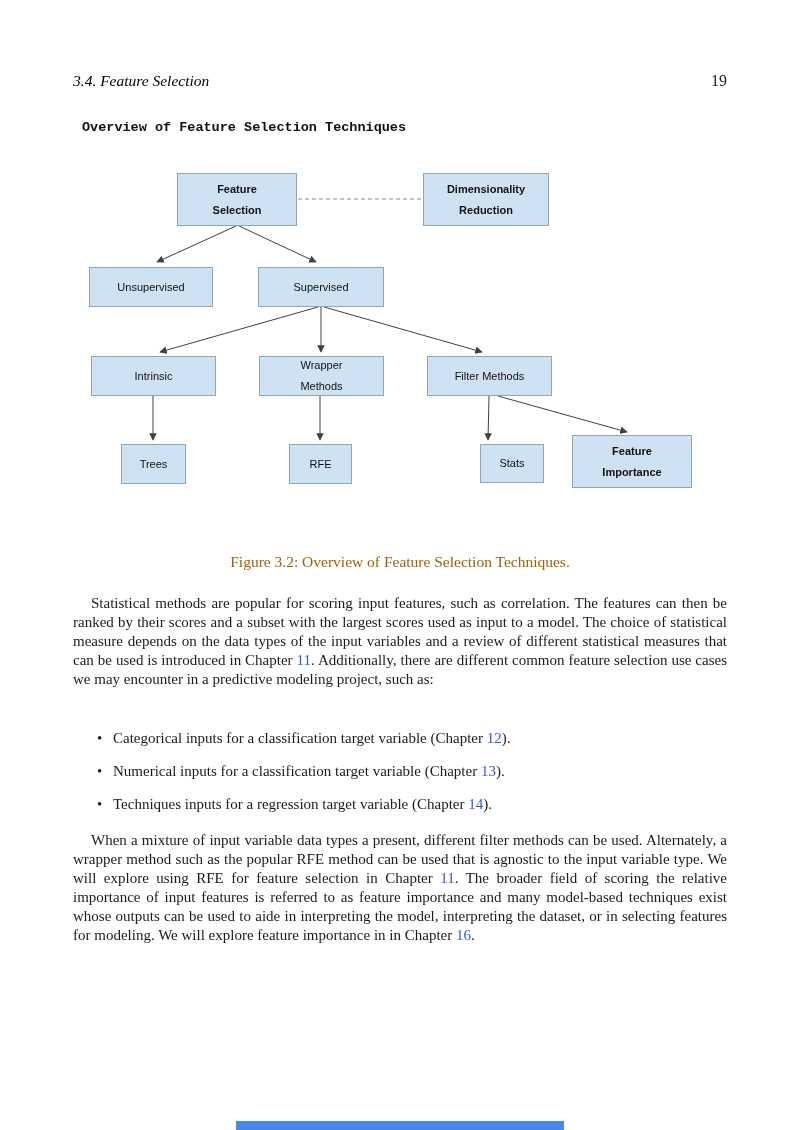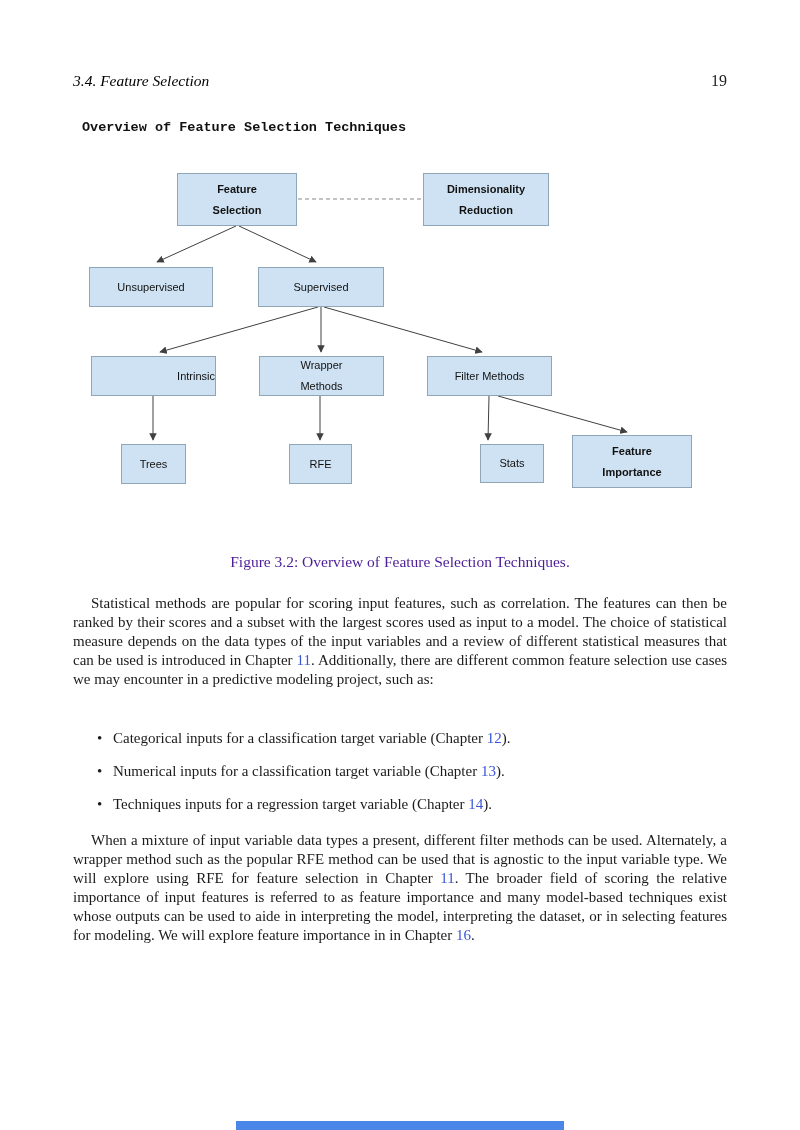--- a/index.html
+++ b/index.html
@@ -17,29 +17,29 @@
   .node{position:absolute;background:#cfe2f3;border:1px solid #8fa6b8;box-sizing:border-box;
         display:flex;align-items:center;justify-content:center;text-align:center;
         font-family:"Liberation Sans",sans-serif;font-size:11px;line-height:21px;color:#111;}
   .node .lbl{white-space:pre-line;}
   .node.bold{font-weight:bold;}
 
   .n-fs  {left:177px;top:173px;width:120px;height:53px;}
   .n-dr  {left:423px;top:173px;width:126px;height:53px;}
   .n-uns {left:89px; top:267px;width:124px;height:40px;align-items:center;}
   .n-sup {left:258px;top:267px;width:126px;height:40px;}
-  .n-int {left:91px; top:356px;width:125px;height:40px;justify-content:flex-end;}
+  .n-int {left:91px; top:356px;width:125px;height:40px;}
   .n-wrp {left:259px;top:356px;width:125px;height:40px;}
   .n-flt {left:427px;top:356px;width:125px;height:40px;}
   .n-tre {left:121px;top:444px;width:65px; height:40px;}
   .n-rfe {left:289px;top:444px;width:63px; height:40px;}
   .n-sta {left:480px;top:444px;width:64px; height:39px;}
   .n-fi  {left:572px;top:435px;width:120px;height:53px;}
 
-  .caption{position:absolute;left:0;top:553px;width:800px;text-align:center;font-size:15.5px;color:#4c1d95;}
+  .caption{position:absolute;left:0;top:553px;width:800px;text-align:center;font-size:15.5px;color:#a16207;}
 
   .body-text{position:absolute;left:73px;width:654px;margin:0;text-align:justify;
              font-size:15px;line-height:19px;text-indent:18px;color:#1b1b1b;}
   #para1{top:594px;}
   #para2{top:831px;}
 
   .bullet-list{position:absolute;left:97px;top:729px;width:624px;margin:0;padding:0;list-style:none;
                font-size:15px;line-height:19px;color:#1b1b1b;}
   .bullet-list li{position:relative;margin:0 0 14px 0;padding-left:16px;}
   .bullet-list li::before{content:"\2022";position:absolute;left:0;top:0;}

